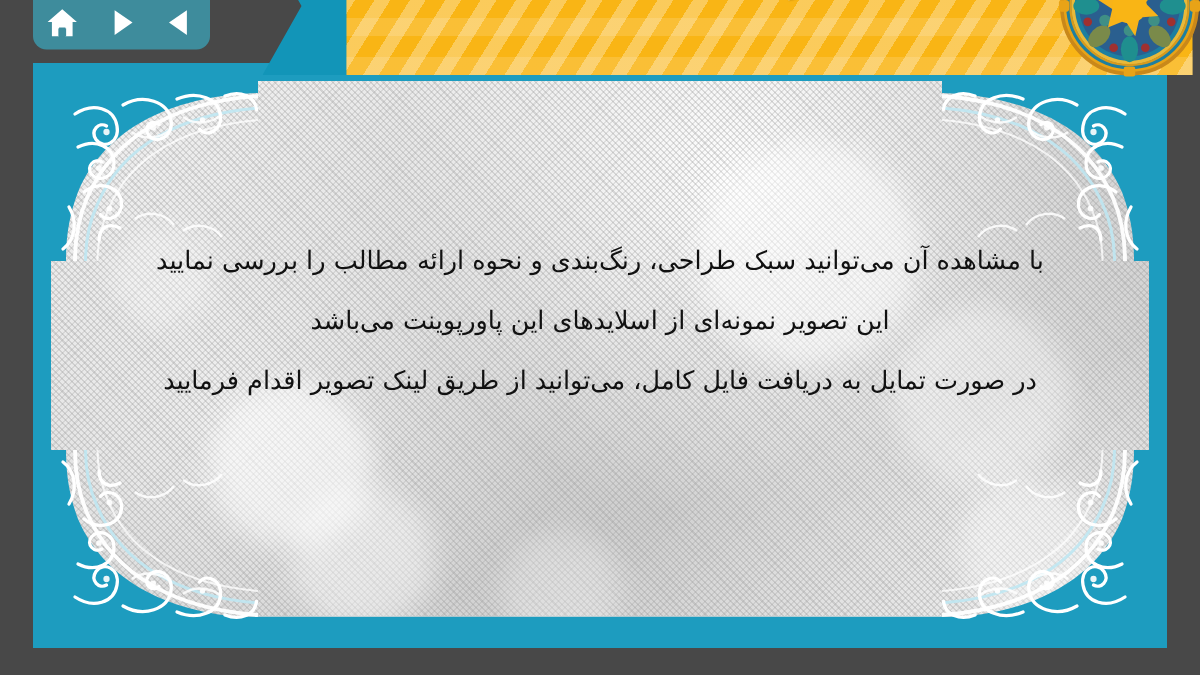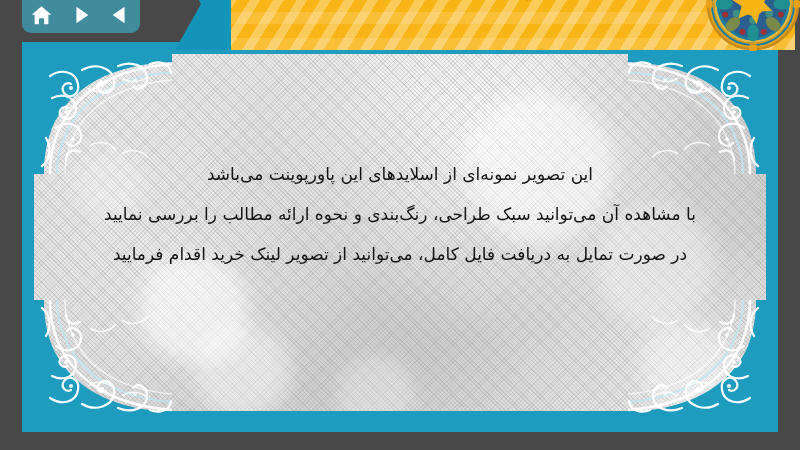--- a/index.html
+++ b/index.html
@@ -146,23 +146,23 @@
       <div id="texture"></div>
       <div class="bokeh b1"></div>
       <div class="bokeh b2"></div>
       <div class="bokeh b3"></div>
       <div class="bokeh b4"></div>
       <div class="bokeh b5"></div>
       <div class="bokeh b6"></div>
       <div class="bokeh b7"></div>
 
       <div id="body-copy">
+        <p>با مشاهده آن می‌توانید سبک طراحی، رنگ‌بندی و نحوه ارائه مطالب را بررسی نمایید</p>
         <p>این تصویر نمونه‌ای از اسلایدهای این پاورپوینت می‌باشد</p>
-        <p>با مشاهده آن می‌توانید سبک طراحی، رنگ‌بندی و نحوه ارائه مطالب را بررسی نمایید</p>
-        <p>در صورت تمایل به دریافت فایل کامل، می‌توانید از تصویر لینک خرید اقدام فرمایید</p>
+        <p>در صورت تمایل به دریافت فایل کامل، می‌توانید از طریق لینک تصویر اقدام فرمایید</p>
       </div>
     </div>
 
     <div class="corner c-tl">
       <svg viewBox="0 0 150 132">
         <path d="M12 12 H150 V20 C92 22 48 44 30 86 C24 102 22 116 22 132 H12 Z" fill="#1d9cbf"></path>
         <path d="M150 22 C96 26 54 48 36 90 C30 104 28 118 28 132" stroke="#ffffff" stroke-width="2.6" fill="none" opacity=".95"></path>
         <path d="M150 30 C100 34 60 54 43 94 C37 107 35 120 35 132" stroke="#bfe7f2" stroke-width="2" fill="none" opacity=".9"></path>
         <path d="M150 38 C104 42 66 60 50 98 C45 110 43 122 43 132" stroke="#ffffff" stroke-width="1.4" fill="none" opacity=".75"></path>
         <g fill="none" stroke="#ffffff" stroke-width="2.2" stroke-linecap="round">

